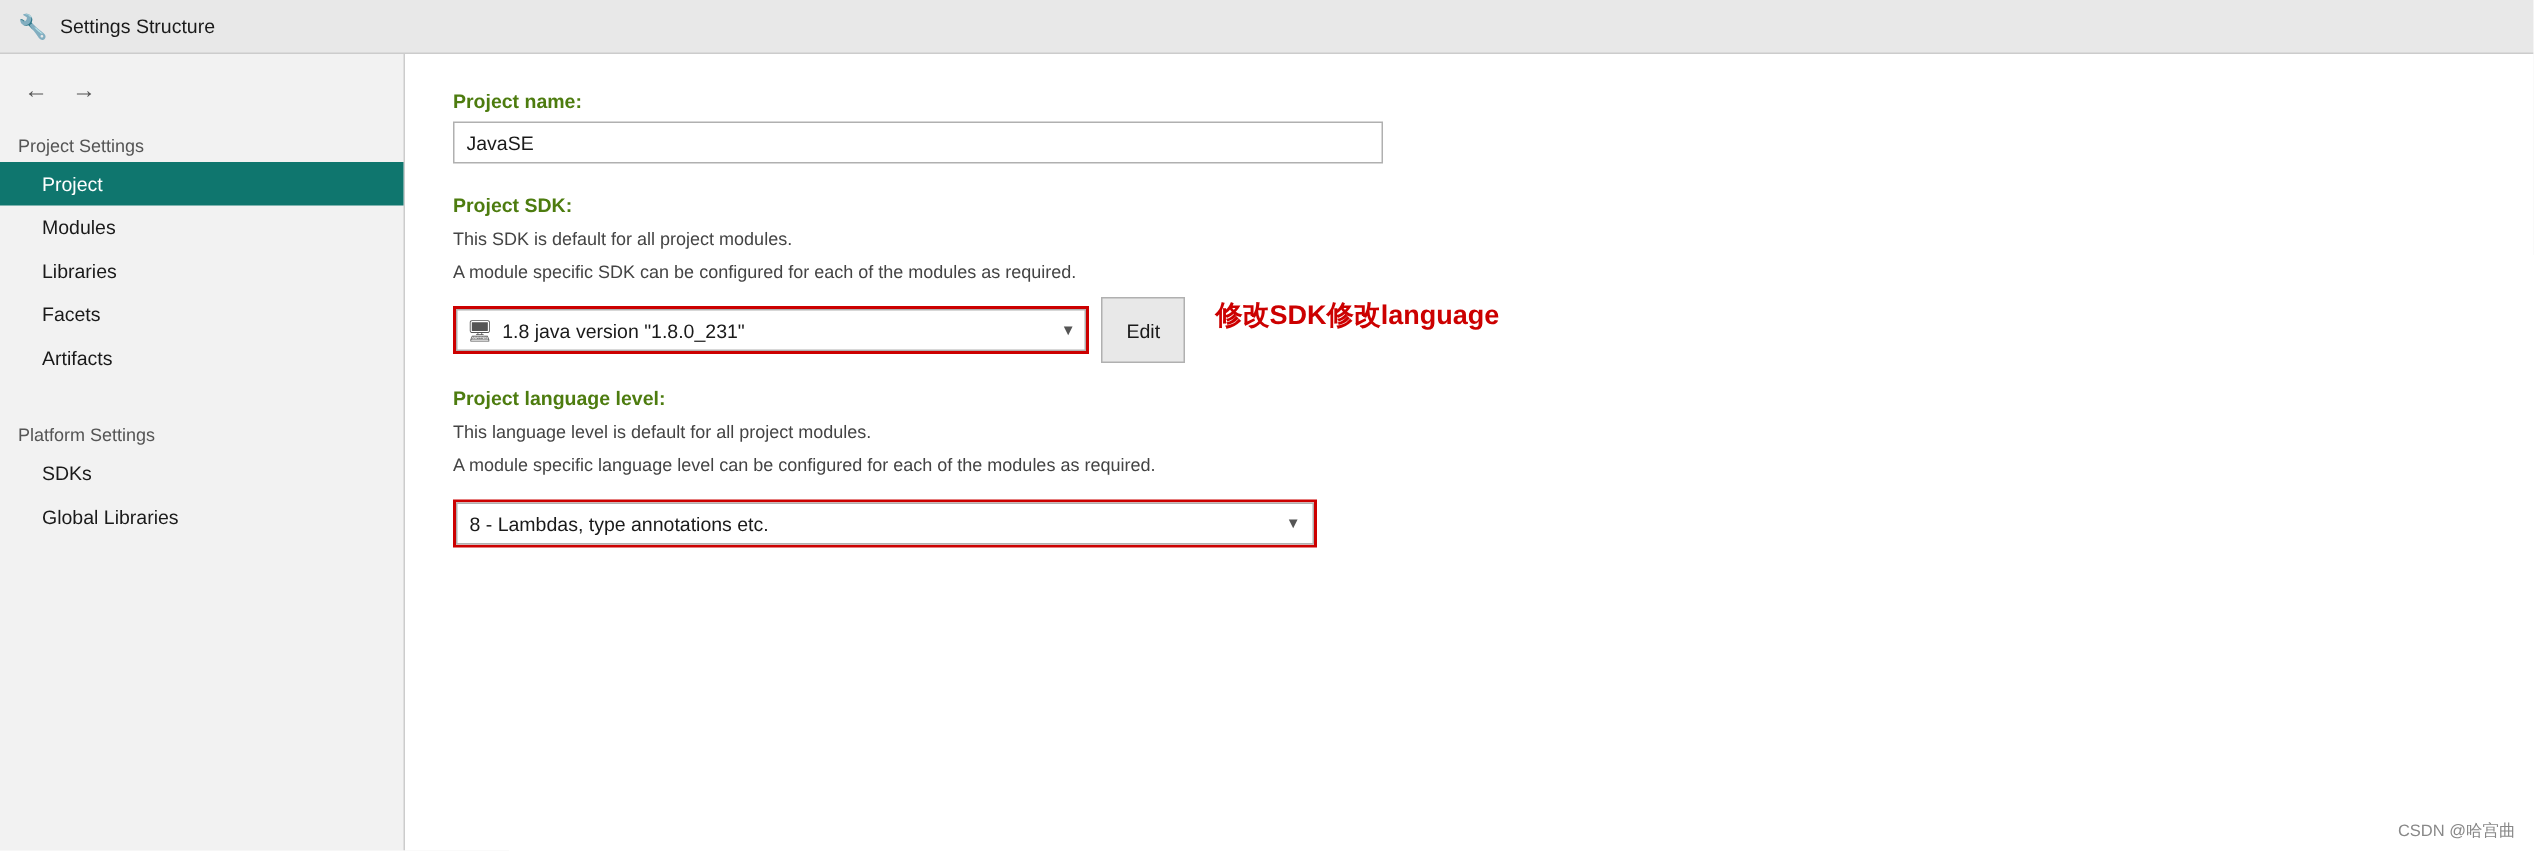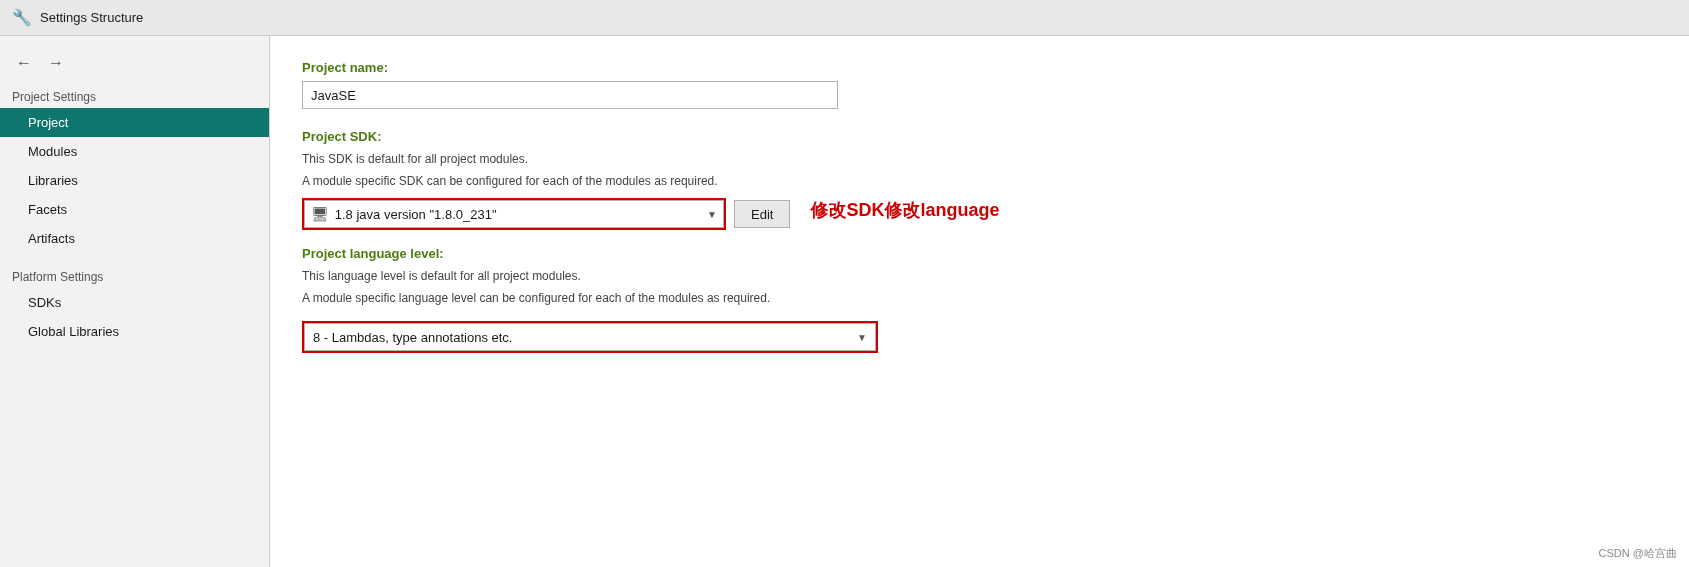--- a/index.html
+++ b/index.html
@@ -96,21 +96,21 @@
     }
 
     .field-label {
       font-weight: bold;
       font-size: 13px;
       margin-bottom: 6px;
       color: #4d7c0f;
     }
 
     .text-input {
-      width: 536px;
+      width: 620px;
       height: 28px;
       border: 1px solid #b0b0b0;
       background: #fff;
       padding: 4px 8px;
       font-size: 13px;
       color: #1a1a1a;
       outline: none;
       margin-bottom: 20px;
     }
 
@@ -157,21 +157,21 @@
       flex: 1;
       font-size: 13px;
     }
 
     .dropdown-arrow {
       font-size: 10px;
       color: #555;
     }
 
     .edit-btn {
-      height: 28px;
+      height: 44px;
       padding: 0 16px;
       background: #e8e8e8;
       border: 1px solid #b0b0b0;
       cursor: pointer;
       font-size: 13px;
       color: #1a1a1a;
     }
 
     .annotation {
       display: flex;
@@ -247,21 +247,21 @@
     <div class="nav-item">
       <span>Libraries</span>
     </div>
     <div class="nav-item">
       <span>Facets</span>
     </div>
     <div class="nav-item">
       <span>Artifacts</span>
     </div>
 
-    <div class="section-header" style="margin-top: 11px;">Platform Settings</div>
+    <div class="section-header" style="margin-top: 24px;">Platform Settings</div>
 
     <div class="nav-item">
       <span>SDKs</span>
     </div>
     <div class="nav-item">
       <span>Global Libraries</span>
     </div>
   </div>
 
   <div class="content-area">

